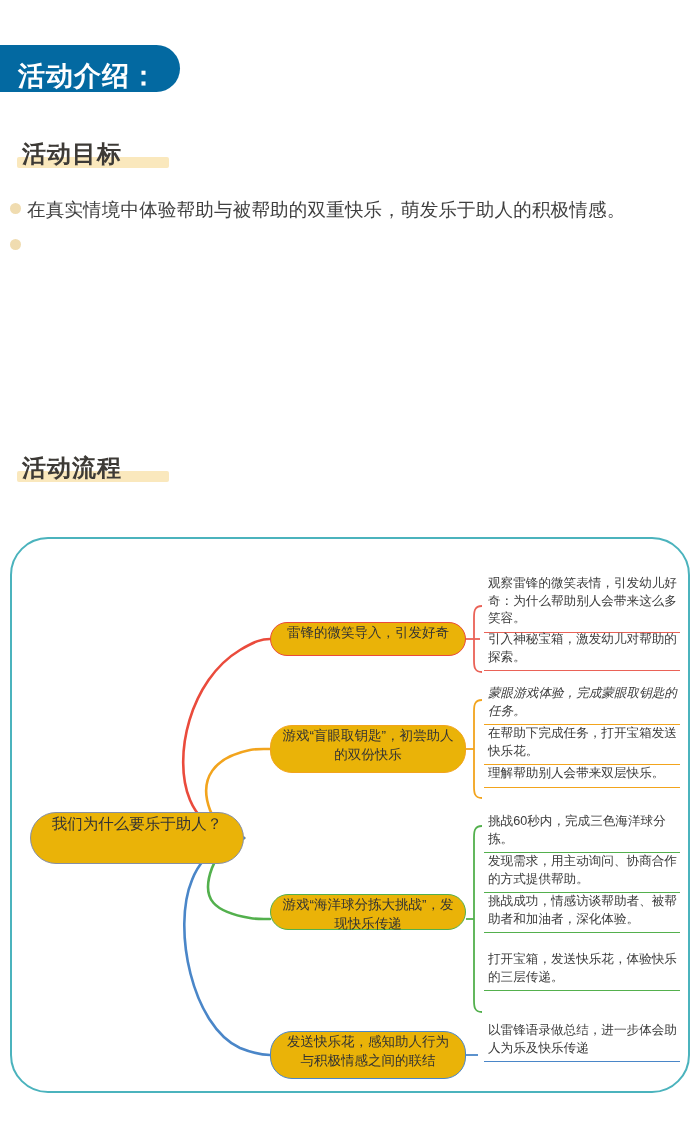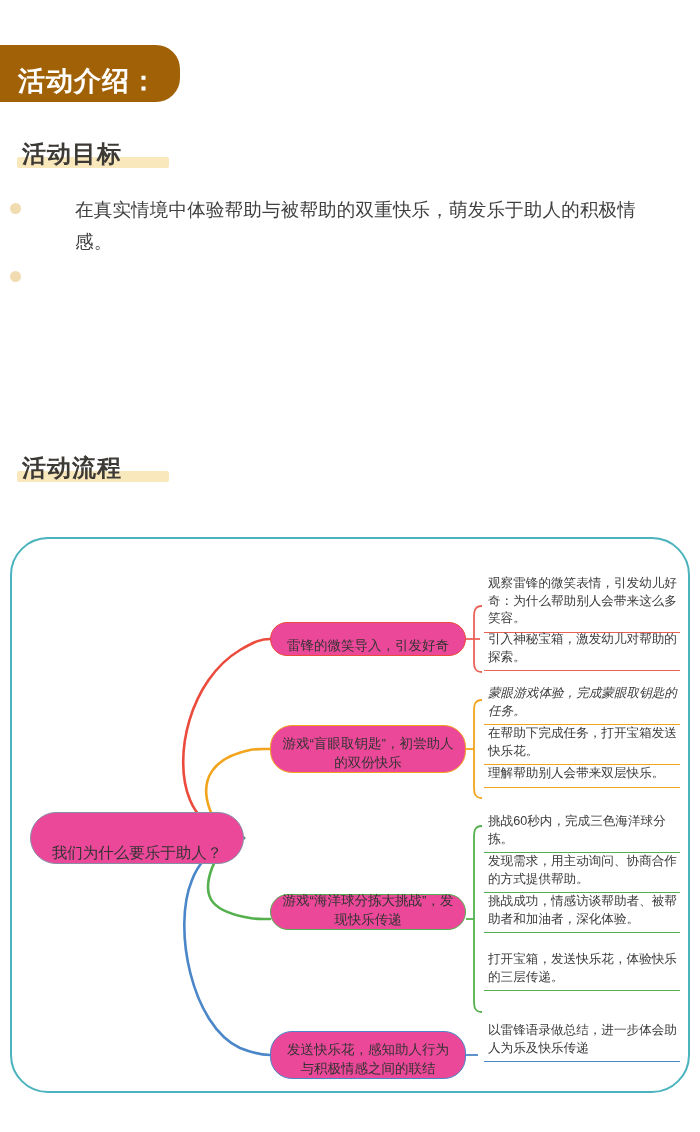--- a/index.html
+++ b/index.html
@@ -14,23 +14,23 @@
     overflow: hidden;
     font-family: "Liberation Sans", "DejaVu Sans", sans-serif;
     color: #3b3b3b;
   }
 
   
   .badge {
     position: absolute;
     left: 0;
     top: 45px;
-    height: 57px;
+    height: 47px;
     padding: 16px 22px 0 18px;
-    background: #a16207;
+    background: #0369a1;
     border-top-right-radius: 24px;
     border-bottom-right-radius: 24px;
     display: flex;
     align-items: center;
     box-sizing: border-box;
   }
   .badge-text {
     color: #ffffff;
     font-size: 27px;
     font-weight: bold;
@@ -71,21 +71,20 @@
   .goal-list {
     position: absolute;
     left: 10px;
     top: 194px;
     width: 660px;
   }
   .goal-item {
     display: flex;
     align-items: flex-start;
     margin-bottom: 4px;
-    gap: 48px;
   }
   .goal-dot {
     flex: 0 0 auto;
     width: 11px;
     height: 11px;
     border-radius: 50%;
     background: #f0dcb0;
     margin-top: 9px;
     margin-right: 6px;
   }
@@ -115,24 +114,24 @@
     width: 700px;
     height: 1132px;
     pointer-events: none;
   }
 
   
   .node {
     position: absolute;
     box-sizing: border-box;
     display: flex;
-    align-items: flex-end;
+    align-items: flex-start;
     justify-content: center;
     text-align: center;
-    background: #ec4899;
+    background: #eab308;
   }
   .node-center {
     left: 30px;
     top: 812px;
     width: 214px;
     height: 52px;
     border: 1.6px solid #868fa5;
     border-radius: 26px;
     font-size: 15.5px;
     line-height: 21px;

